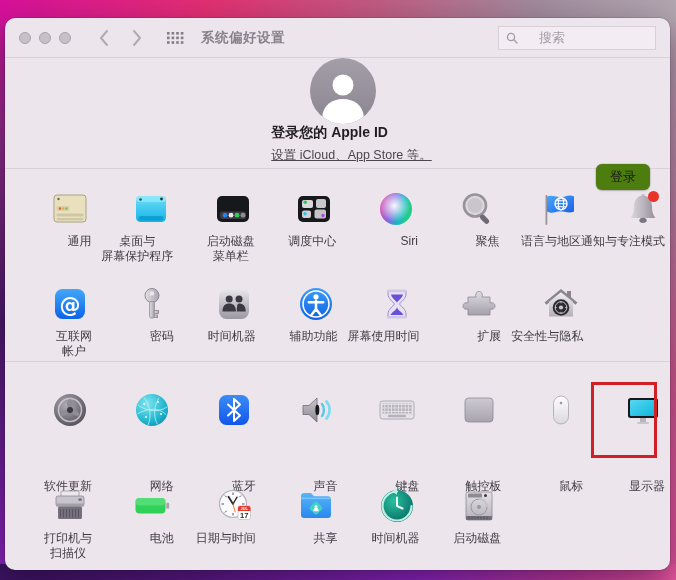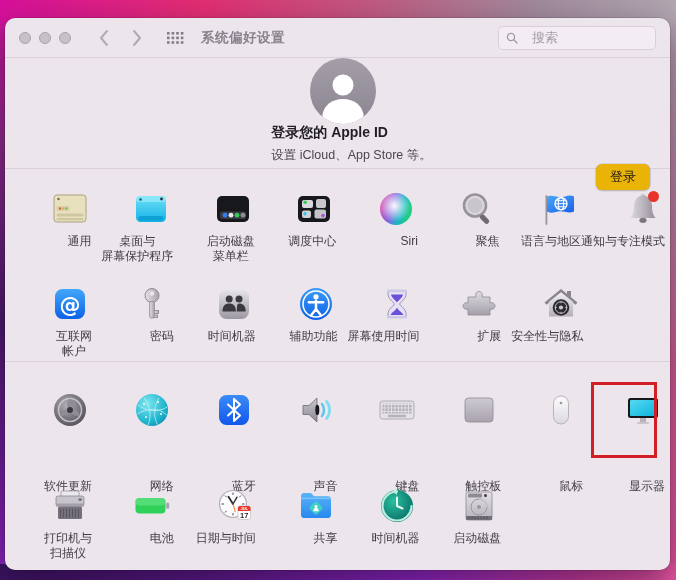--- a/index.html
+++ b/index.html
@@ -21,34 +21,34 @@
   }
   
   .titlebar{height:40px;display:flex;align-items:center;padding:16px 14px;
     border-bottom:1px solid #d9d0d9;box-sizing:border-box;}
   .lights{display:flex;gap:8px;}
   .light{width:12px;height:12px;border-radius:50%;background:#c8c0c8;border:.5px solid #aaa2aa;box-sizing:border-box;}
   .nav{margin-left:26px;display:flex;gap:22px;align-items:center;}
   .nav-btn{width:12px;height:18px;display:flex;align-items:center;justify-content:center;}
   .gridbtn{margin-left:24px;display:flex;align-items:center;}
   .wtitle{margin-left:17px;font-size:13.5px;font-weight:bold;color:#88828c;letter-spacing:.5px;}
-  .search-field{margin-left:auto;width:158px;height:24px;border-radius:5px;
+  .search-field{margin-left:auto;width:158px;height:24px;border-radius:0;
     background:#f3edf3;border:1px solid #d8cfd8;display:flex;align-items:center;
-    padding:0 7px;box-sizing:border-box;gap:12px;}
+    padding:0 7px;box-sizing:border-box;gap:19px;}
   .search-field input{flex:1;min-width:0;border:none;outline:none;background:transparent;
     font-size:13px;color:#55505a;font-family:inherit;}
   .search-field input::placeholder{color:#a29aa5;}
   
   .apple-section{height:111px;display:flex;align-items:center;padding:0 20px 0 30px;
     border-bottom:1px solid #d9d0d9;box-sizing:border-box;flex-direction:column;}
   .avatar{width:66px;height:66px;flex:0 0 auto;}
   .apple-text{margin-left:18px;}
   .apple-title{font-size:14px;font-weight:bold;color:#211e23;}
-  .apple-sub{font-size:12.5px;color:#4c474e;margin-top:5px;}
-  .signin-btn{margin-left:auto;background:#eab308;border:none;border-radius:6px;
+  .apple-sub{font-size:12.5px;color:#4c474e;margin-top:5px;text-decoration:underline;}
+  .signin-btn{margin-left:auto;background:#4d7c0f;border:none;border-radius:6px;
     padding:4px 14px;font-size:13px;color:#1b181d;font-family:inherit;
     box-shadow:0 0 0 .5px rgba(0,0,0,.15),0 1px 2px rgba(0,0,0,.18);}
   
   .section-a{height:193px;border-bottom:1px solid #d9d0d9;box-sizing:border-box;}
   .section-b{height:208px;box-sizing:border-box;}
   .prefrow{display:grid;grid-template-columns:repeat(8,1fr);padding:0 5px;box-sizing:border-box;}
   .row-1{height:96px;}  .row-1 .cell{padding-top:18px;}
   .row-2{height:96px;}  .row-2 .cell{padding-top:17px;}
   .row-3{height:106px;} .row-3 .cell{padding-top:26px;gap:44px;}
   .row-4{height:102px;} .row-4 .cell{padding-top:16px;}

